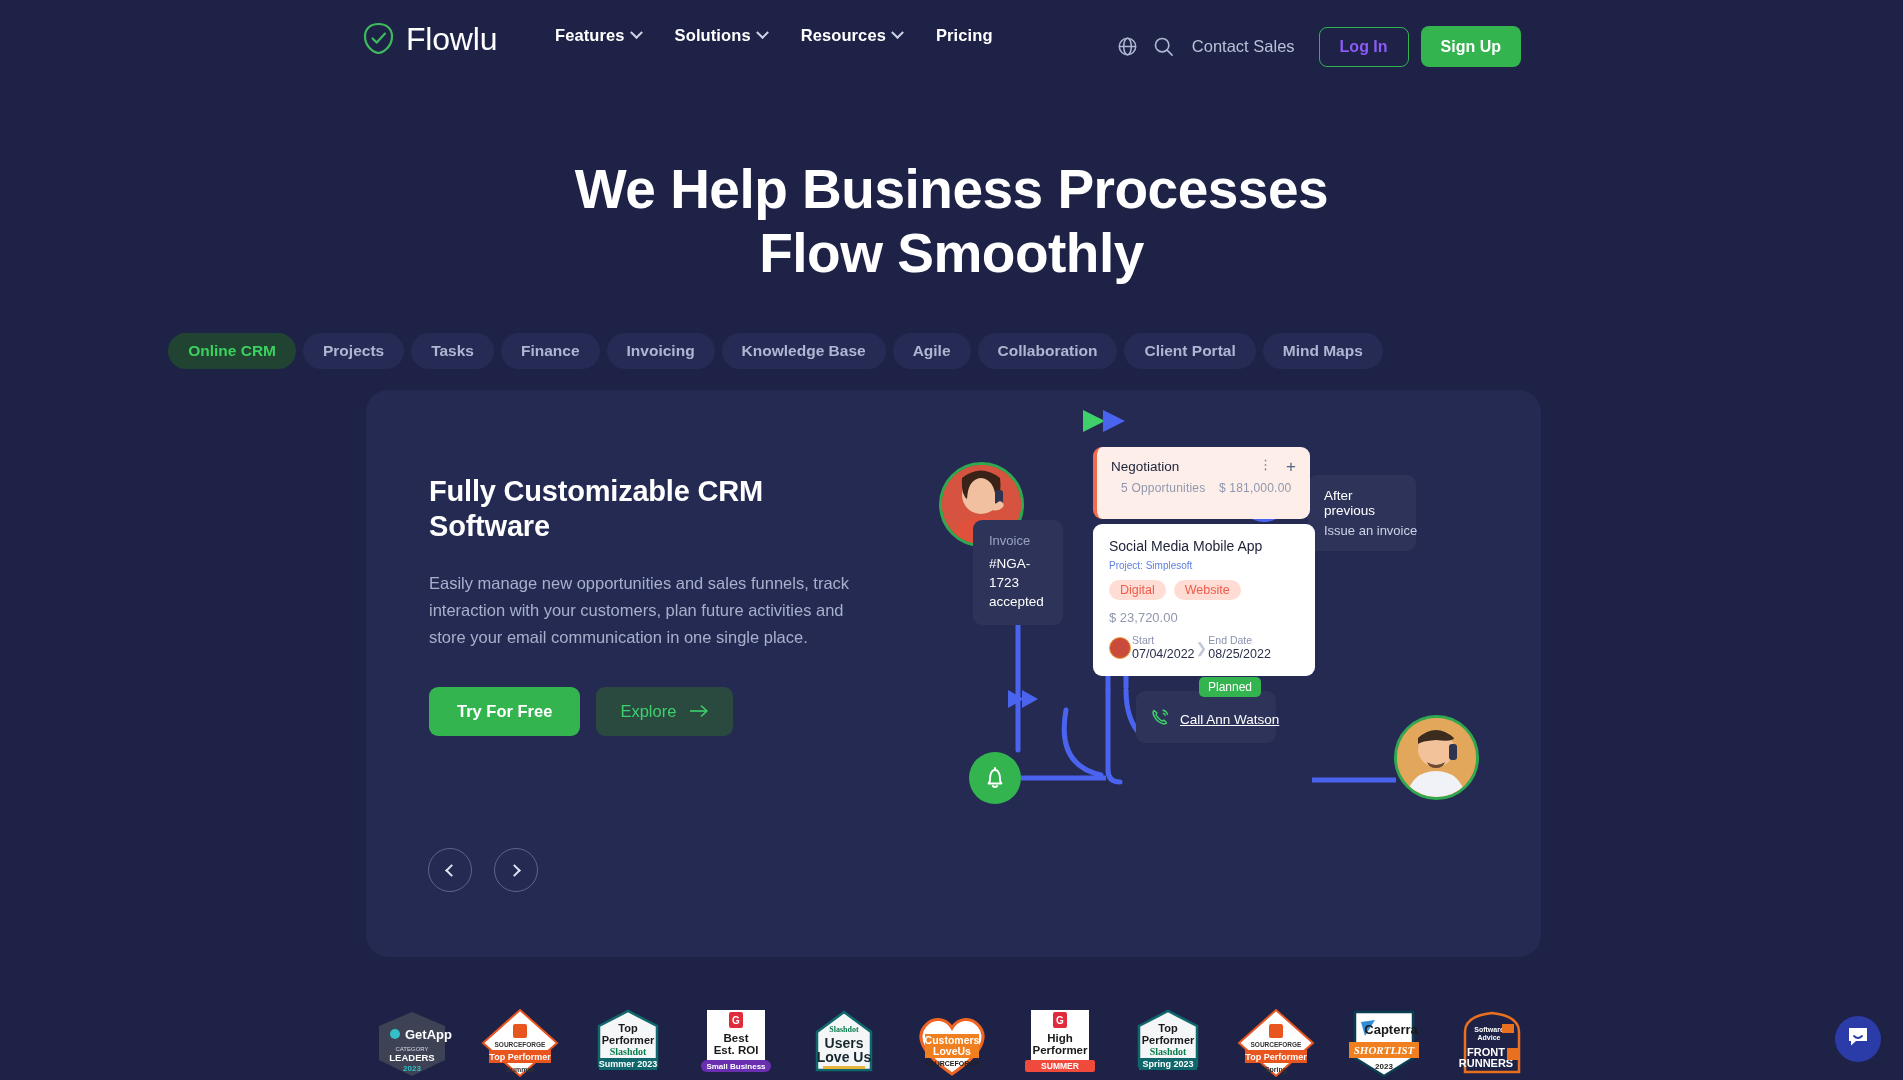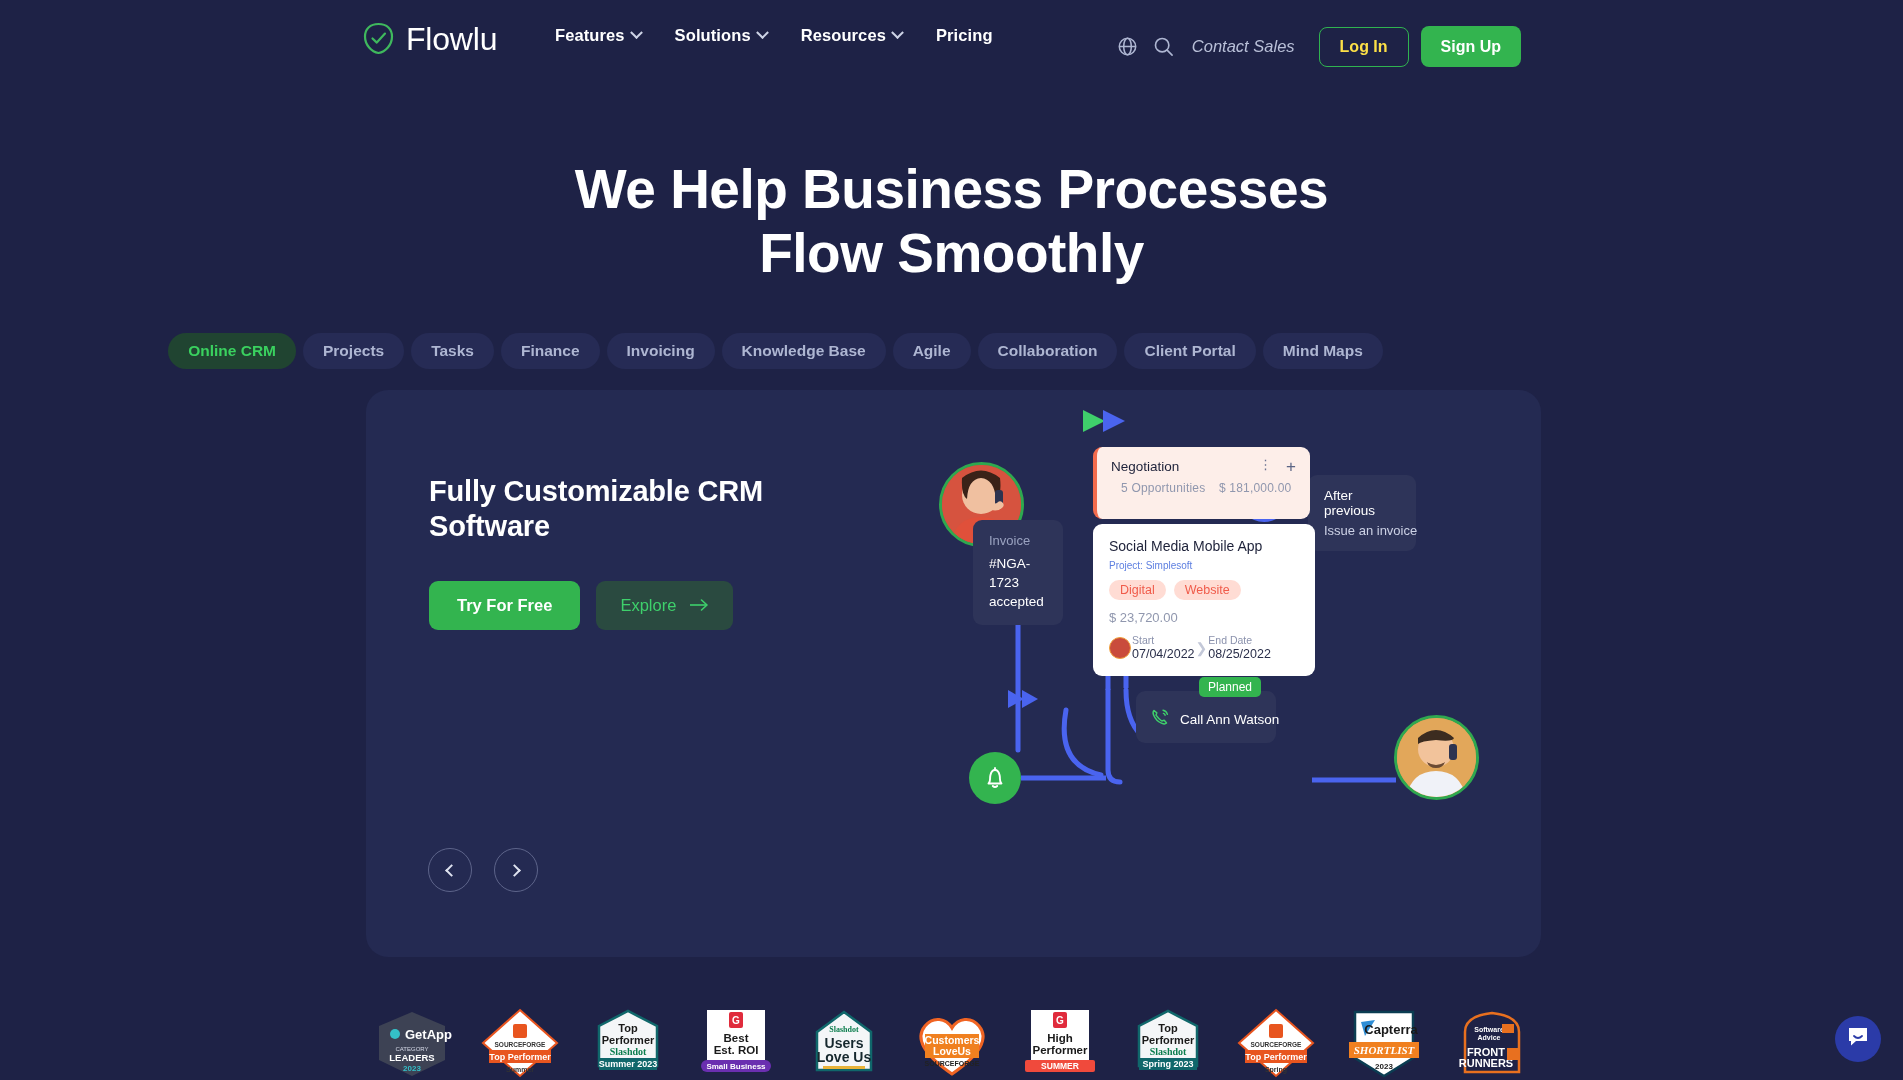--- a/index.html
+++ b/index.html
@@ -19,23 +19,23 @@
   .logo-wrap { position:absolute; left:362px; top:22px; display:flex; align-items:center; gap:11px; }
   .logo-mark { width:33px; height:33px; position:relative; }
   .logo-text { color:#ffffff; font-size:32px; font-weight:400; letter-spacing:-0.2px; line-height:1; }
 
   .mainnav { position:absolute; left:555px; top:26px; display:flex; align-items:center; gap:34px; }
   .navitem { display:flex; align-items:center; gap:7px; color:#ffffff; font-size:16.5px; font-weight:700; cursor:pointer; letter-spacing:0.1px;}
   .caret { width:9px; height:9px; border-right:2px solid #cdd3e6; border-bottom:2px solid #cdd3e6; transform:rotate(45deg) translate(-2px,-2px); }
 
   .rightnav { position:absolute; right:382px; top:26px; display:flex; align-items:center; gap:0px; }
   .icon-btn { width:36px; height:36px; display:flex; align-items:center; justify-content:center; cursor:pointer; }
-  .contact-sales { color:#b9c0d8; font-size:16.5px; font-weight:400; margin-left:10px; margin-right:24px; cursor:pointer;font-style:italic; }
+  .contact-sales { color:#b9c0d8; font-size:16.5px; font-weight:400; margin-left:10px; margin-right:24px; cursor:pointer; }
   .btn-login {
-    border:1.5px solid #30b350; color:#fde047; background:transparent;
+    border:1.5px solid #30b350; color:#8b5cf6; background:transparent;
     border-radius:8px; font-size:16px; font-weight:700; padding:10px 20px; cursor:pointer;
     font-family:"Liberation Sans", sans-serif;
   }
   .btn-signup {
     border:none; background:#33b44f; color:#ffffff;
     border-radius:8px; font-size:16px; font-weight:700; padding:11.5px 20px; cursor:pointer; margin-left:12px;
     font-family:"Liberation Sans", sans-serif;
   }
 
   
@@ -117,21 +117,21 @@
   .sm-amount { font-size:13px; color:#9097ae; margin-top:10px; }
   .sm-dates { display:flex; align-items:center; gap:1px; margin-top:9px; }
   .sm-av { width:22px; height:22px; border-radius:50%; border:1.5px solid #f0a23c; background:#c94b3c; }
   .sm-dt .cap { font-size:10.5px; color:#8b92ad; }
   .sm-dt .val { font-size:12.5px; color:#2a2f4a; margin-top:1px; }
   .sm-arrow { color:#c3c8d8; font-size:14px; }
 
   .planned-wrap { position:absolute; left:770px; top:287px; }
   .planned-badge { position:absolute; left:63px; top:0; background:#33b44f; color:#fff; font-size:12px; border-radius:5px; padding:3px 9px; z-index:3;}
   .planned-box { position:absolute; left:0; top:14px; width:140px; background:#2e3459; border-radius:9px; padding:16px 14px 12px 14px; display:flex; align-items:center; gap:10px;}
-  .planned-box .txt { color:#ffffff; font-size:13.5px; white-space:nowrap; }
+  .planned-box .txt { color:#ffffff; font-size:13.5px; white-space:nowrap;text-decoration:underline; }
 
   .tri { position:absolute; width:0; height:0; }
 
   
   .badges { position:absolute; left:0; top:1006px; width:1903px; display:flex; justify-content:center; align-items:flex-end; gap:22px; }
   .badge { width:86px; height:74px; position:relative; display:flex; align-items:center; justify-content:center; }
 
   .chat-fab {
     position:absolute; right:22px; bottom:18px; width:46px; height:46px; border-radius:50%;
     background:#2b3ba8; display:flex; align-items:center; justify-content:center; cursor:pointer;
@@ -207,20 +207,21 @@
     <span class="tab">Agile</span>
     <span class="tab">Collaboration</span>
     <span class="tab">Client Portal</span>
     <span class="tab">Mind Maps</span>
   </div>
 
   <section class="panel">
 
     <div class="panel-left">
       <h2 class="panel-h2">Fully Customizable CRM Software</h2>
+      <p class="panel-p">Easily manage new opportunities and sales funnels, track interaction with your customers, plan future activities and store your email communication in one single place.</p>
       <div class="panel-ctas">
         <button class="btn-try">Try For Free</button>
         <button class="btn-explore">
           <span>Explore</span>
           <span>
             <svg width="19" height="12" viewBox="0 0 19 12">
               <line x1="0" y1="6" x2="16" y2="6" stroke="#3ed06b" stroke-width="1.6"></line>
               <polyline points="11.5,1 17,6 11.5,11" fill="none" stroke="#3ed06b" stroke-width="1.6" stroke-linecap="round" stroke-linejoin="round"></polyline>
             </svg>
           </span>

